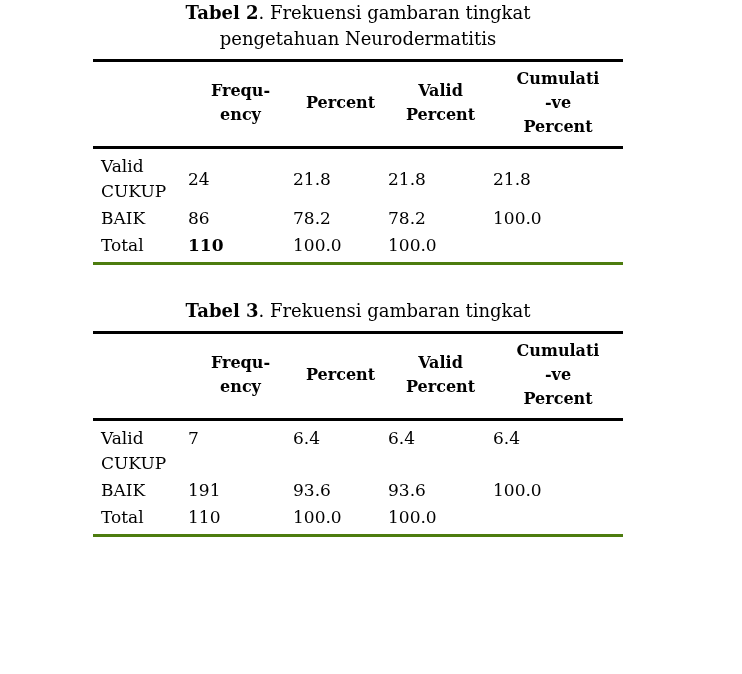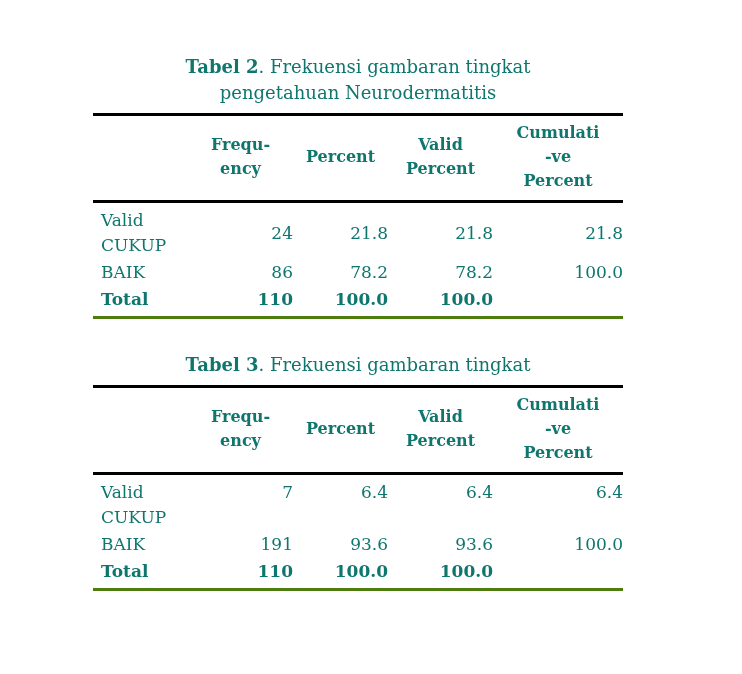--- a/index.html
+++ b/index.html
@@ -4,25 +4,24 @@
 <style>
   html, body {
     margin: 0;
     padding: 0;
   }
   .page {
     position: relative;
     width: 742px;
     height: 674px;
     background: #ffffff;
-    color: #0f766e;
+    color: #000000;
     font-family: "DejaVu Serif", serif;
     overflow: hidden;
     box-sizing: border-box;
-    padding-top: 54px;
   }
   .tbl-section {
     width: 530px;
     margin-left: 93px;
   }
   .tbl-title {
     text-align: center;
     font-size: 18px;
     line-height: 26px;
     margin-bottom: 7px;
@@ -49,33 +48,33 @@
   th {
     font-weight: 700;
     font-size: 16px;
     line-height: 24px;
     text-align: center;
     vertical-align: middle;
     white-space: pre-line;
     padding: 5px 0 7px 0;
   }
   td {
-    text-align: right;
+    text-align: left;
     vertical-align: middle;
     line-height: 25px;
     padding: 1px 0;
     white-space: pre-line;
   }
   td.lbl {
     text-align: left;
     padding-left: 8px;
   }
   tr.first-row td { padding-top: 5px; }
   tr.vtop td { vertical-align: top; }
-  tr.last-row td { padding-bottom: 4px; font-weight: bold; }
+  tr.last-row td { padding-bottom: 4px; }
   td.bold-num { font-weight: 700; }
   .tbl-gap { height: 33px; }
 </style>
 </head>
 <body>
 
 <div class="page">
 
   <div class="tbl-section">
     <div class="tbl-title">

